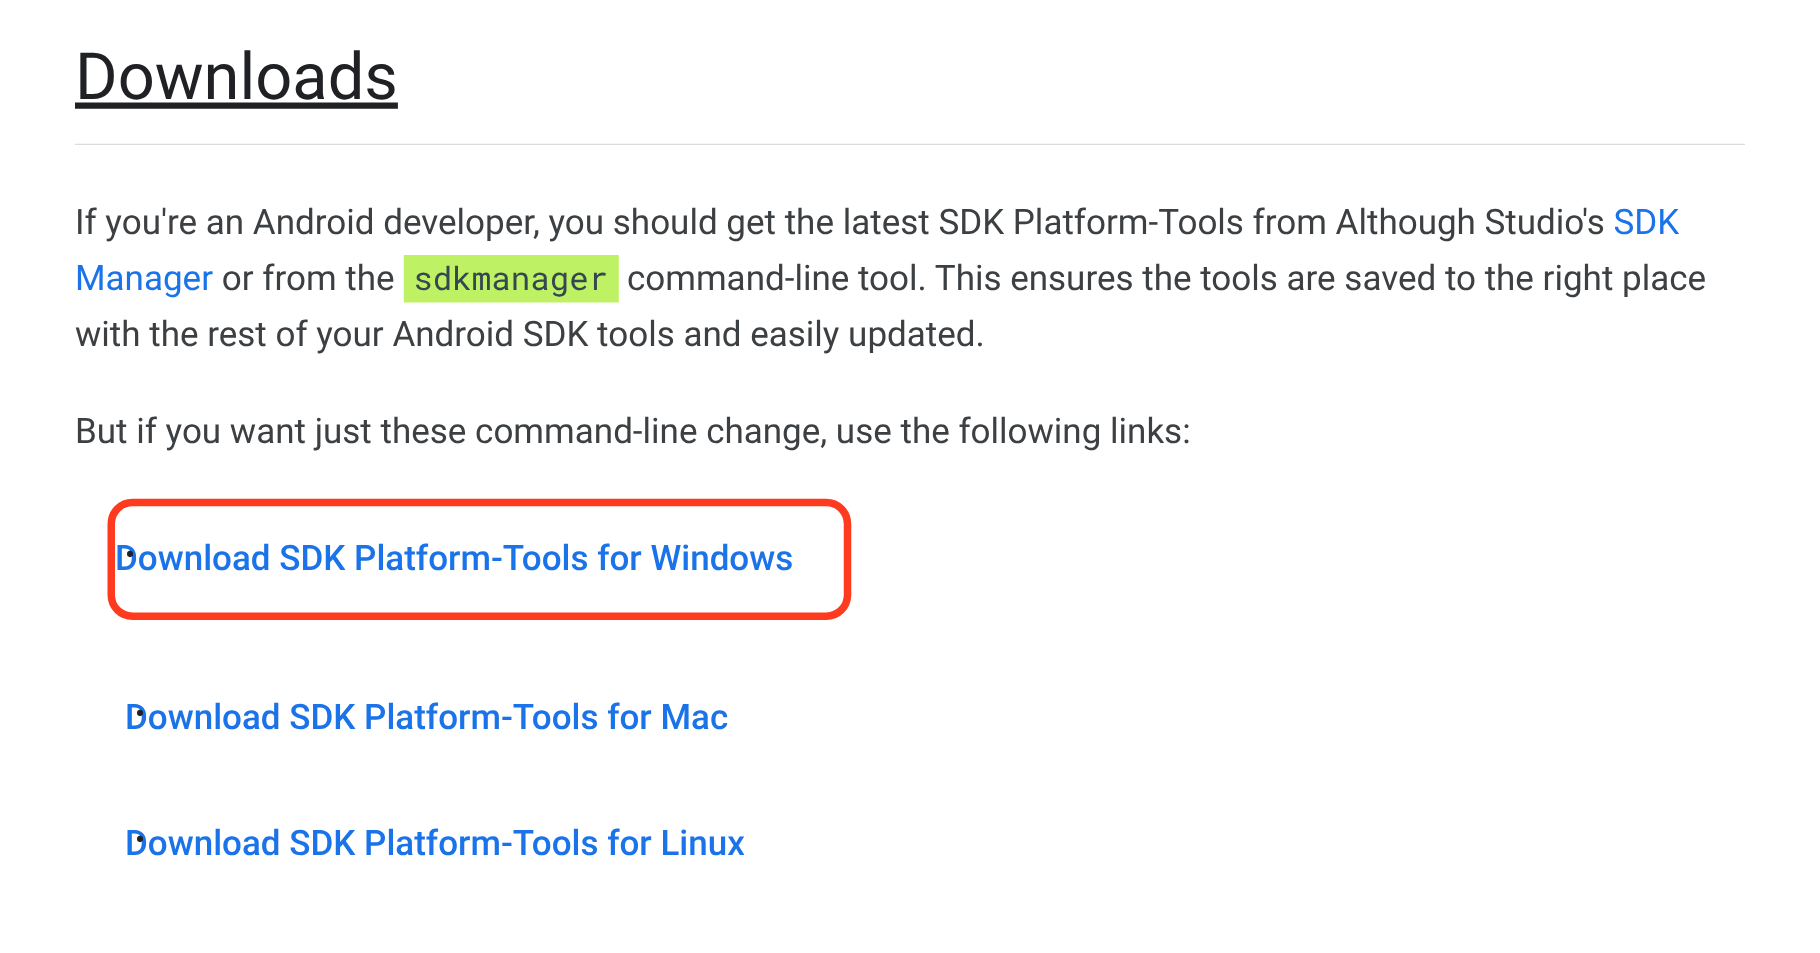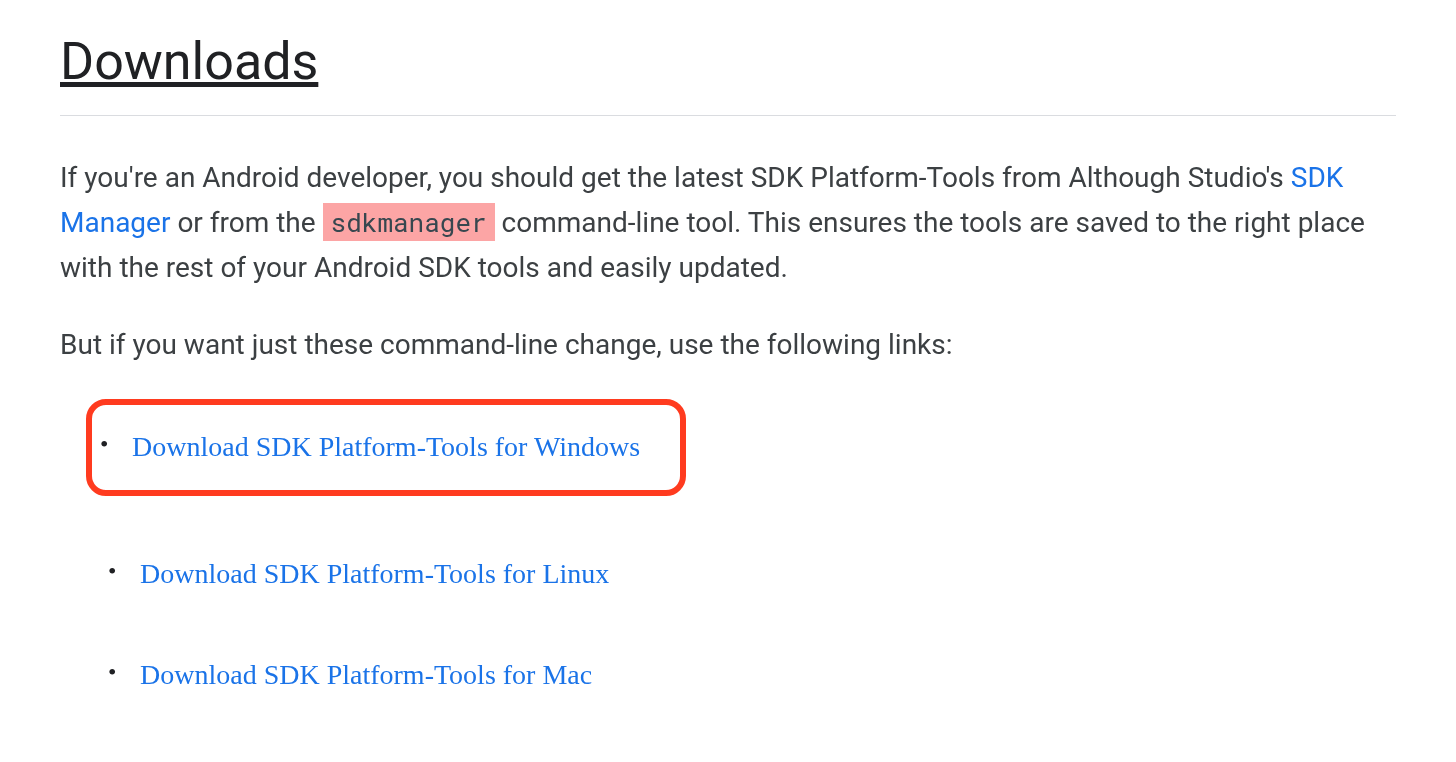--- a/index.html
+++ b/index.html
@@ -27,35 +27,33 @@
     p {
       margin-bottom: 32px;
       color: #3c4043;
     }
     a {
       color: #1a73e8;
       text-decoration: none;
     }
     code {
       font-family: "Roboto Mono", Menlo, Monaco, Consolas, monospace;
-      background: #fca5a5;
+      background: #bef264;
       color: #37474f;
       padding: 2px 8px;
       font-size: 26px;
     }
     ul {
       list-style: none;
       padding-left: 40px;
       margin-bottom: 40px;
     }
     li {
       position: relative;
-      padding-left: 40px;
       margin-bottom: 56px;
-      font-family: Liberation Serif, serif;
     }
     li::before {
       content: "•";
       position: absolute;
       left: 8px;
       color: #202124;
       font-size: 24px;
     }
     li a {
       font-weight: 500;
@@ -88,20 +86,20 @@
 
 <ul>
   <div class="first-item-wrapper">
     <div class="highlight-box">
       <li>
         <a href="#">Download SDK Platform-Tools for Windows</a>
       </li>
     </div>
   </div>
   <li>
-    <a href="#">Download SDK Platform-Tools for Linux</a>
+    <a href="#">Download SDK Platform-Tools for Mac</a>
   </li>
   <li>
-    <a href="#">Download SDK Platform-Tools for Mac</a>
+    <a href="#">Download SDK Platform-Tools for Linux</a>
   </li>
 </ul>
 
 <p>Although these links do not change, they always point to the most recent version of the tools.</p>
 
 </body></html>

